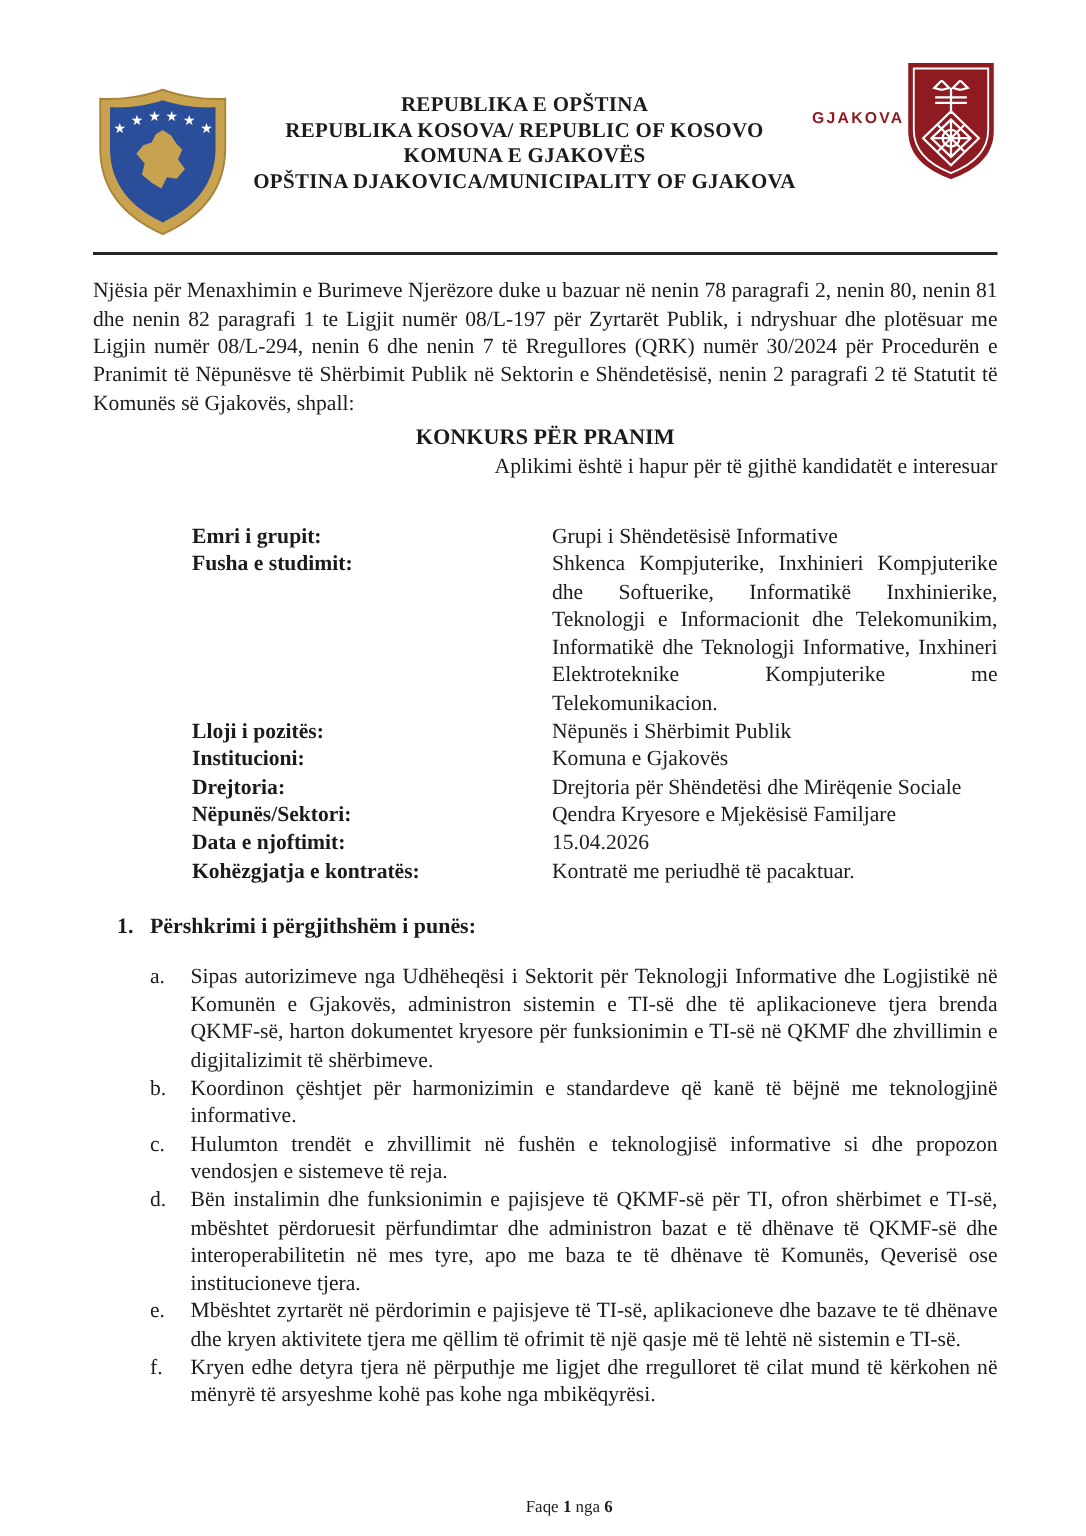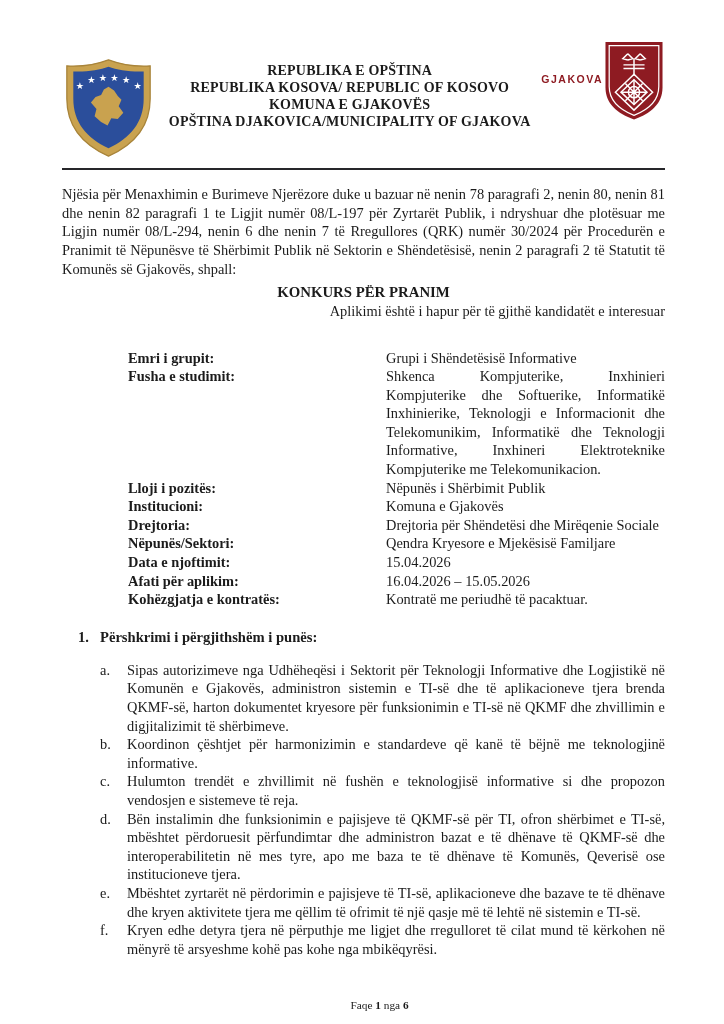--- a/index.html
+++ b/index.html
@@ -32,21 +32,21 @@
   
   .intro{margin-top:15px;font-size:14.4px;line-height:18.7px;text-align:justify;}
 
   
   .announce{margin-top:4px;text-align:center;}
   .announce-title{font-weight:bold;font-size:14.8px;line-height:19px;}
   .announce-sub{font-size:14.4px;line-height:19px;text-align:right;}
 
   
   .details{margin:28px 0 0 66px;}
-  .detail-row{display:flex;gap:18px;}
+  .detail-row{display:flex;}
   .detail-label{flex:0 0 240px;font-weight:bold;font-size:14.4px;line-height:18.6px;}
   .detail-value{flex:1 1 auto;font-size:14.4px;line-height:18.6px;text-align:justify;}
 
   
   .section-heading{margin-top:19px;display:flex;font-weight:bold;font-size:14.6px;line-height:19px;}
   .sec-num{width:22px;margin-left:16px;}
   .sec-title{flex:1;}
 
   
   .duties{list-style:none;margin-top:14px;}
@@ -148,24 +148,20 @@
   <div class="detail-row">
     <div class="detail-label">Nëpunës/Sektori:</div>
     <div class="detail-value">Qendra Kryesore e Mjekësisë Familjare</div>
   </div>
 
   <div class="detail-row">
     <div class="detail-label">Data e njoftimit:</div>
     <div class="detail-value">15.04.2026</div>
   </div>
 
-  <div class="detail-row">
-    <div class="detail-label">Afati për aplikim:</div>
-    <div class="detail-value">16.04.2026 – 15.05.2026</div>
-  </div>
 
 
   <div class="detail-row">
     <div class="detail-label">Kohëzgjatja e kontratës:</div>
     <div class="detail-value">Kontratë me periudhë të pacaktuar.</div>
   </div>
 </div>
 
   <div class="section-heading">
     <span class="sec-num">1.</span>

